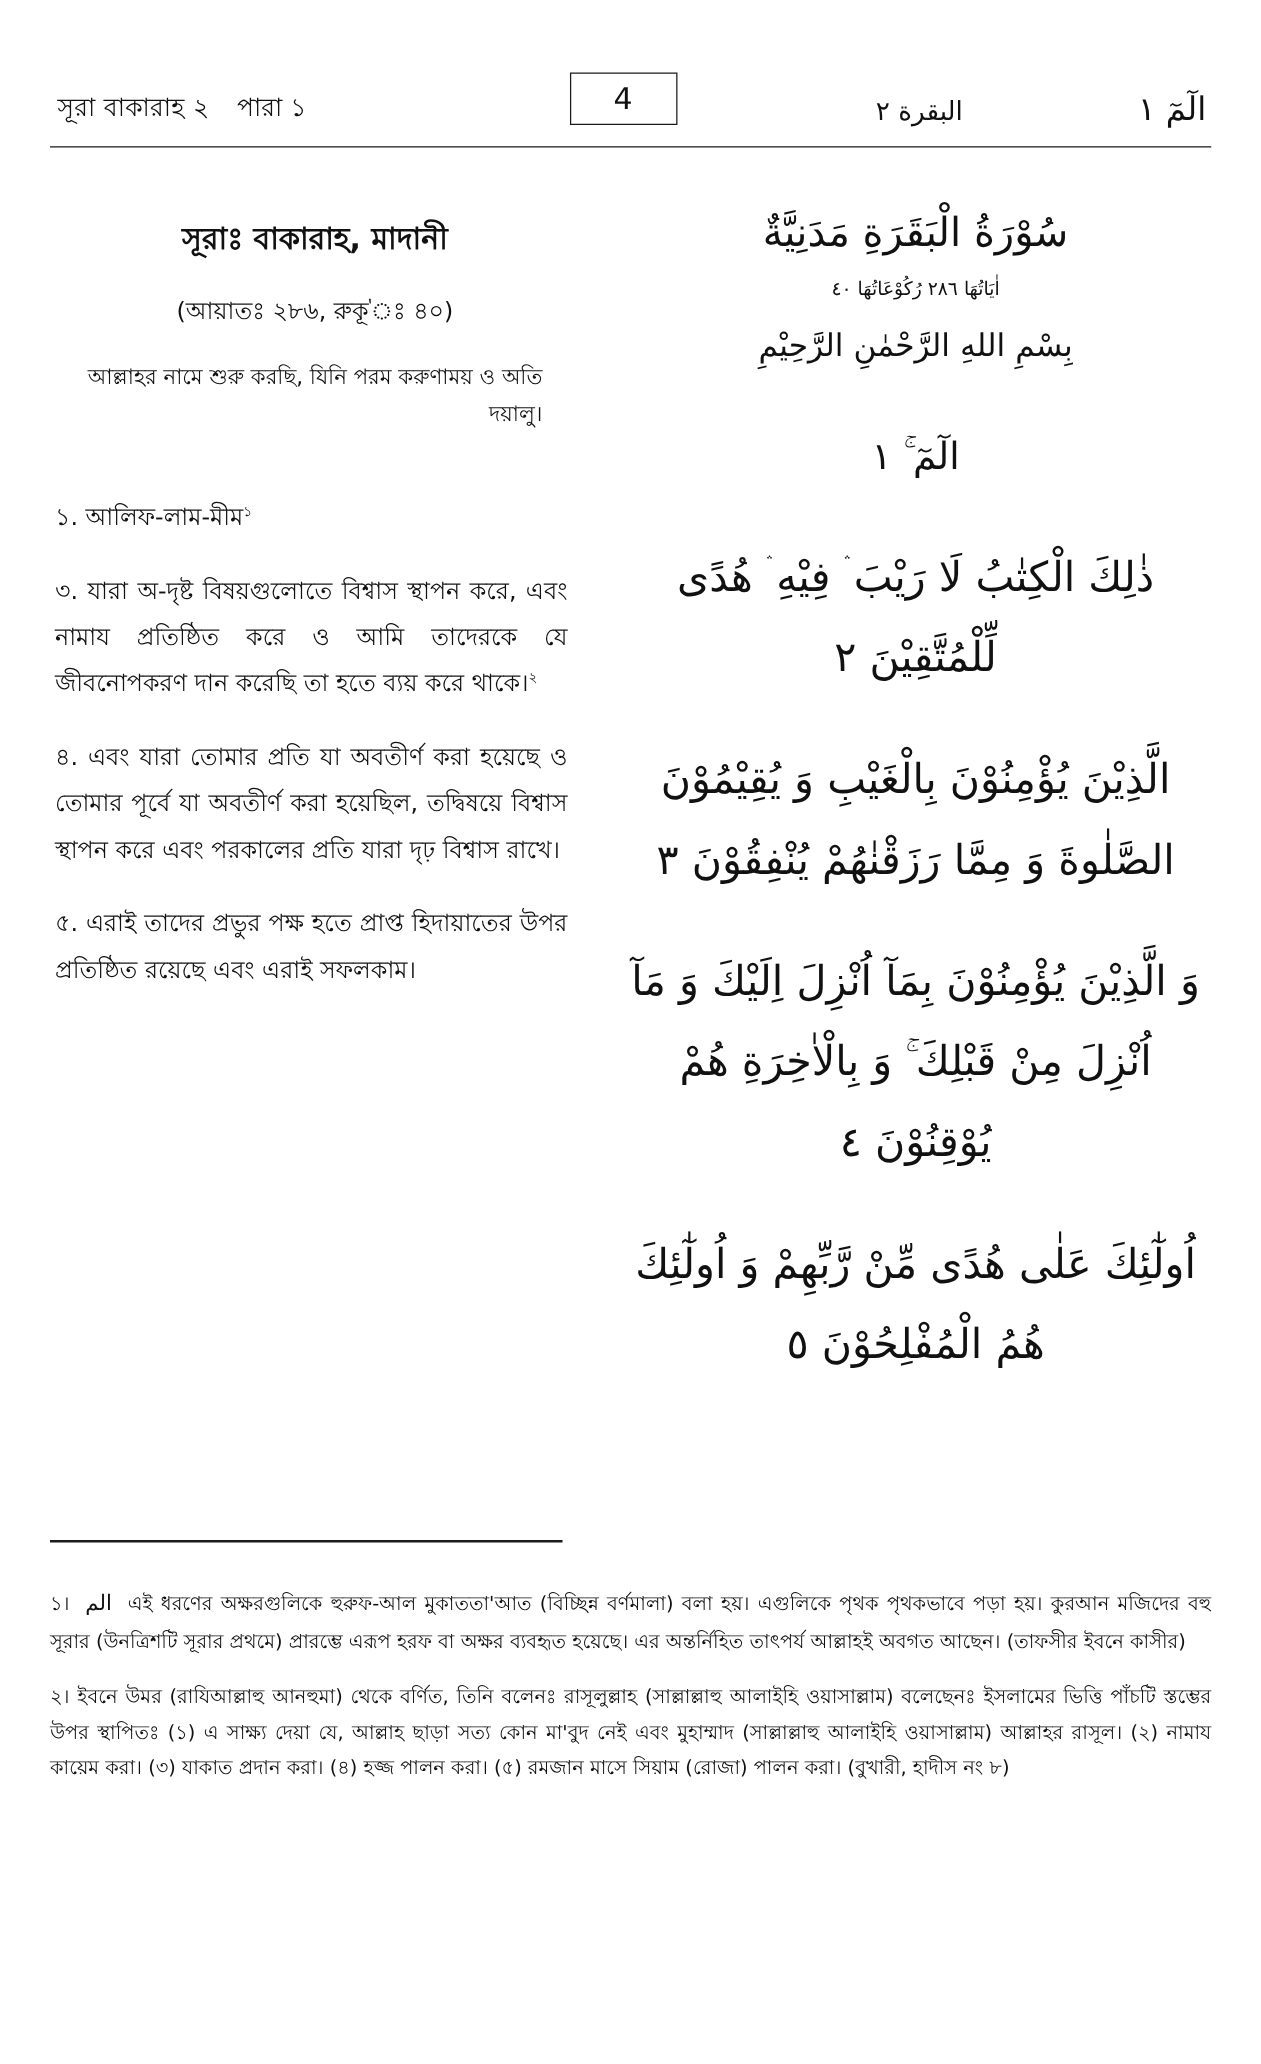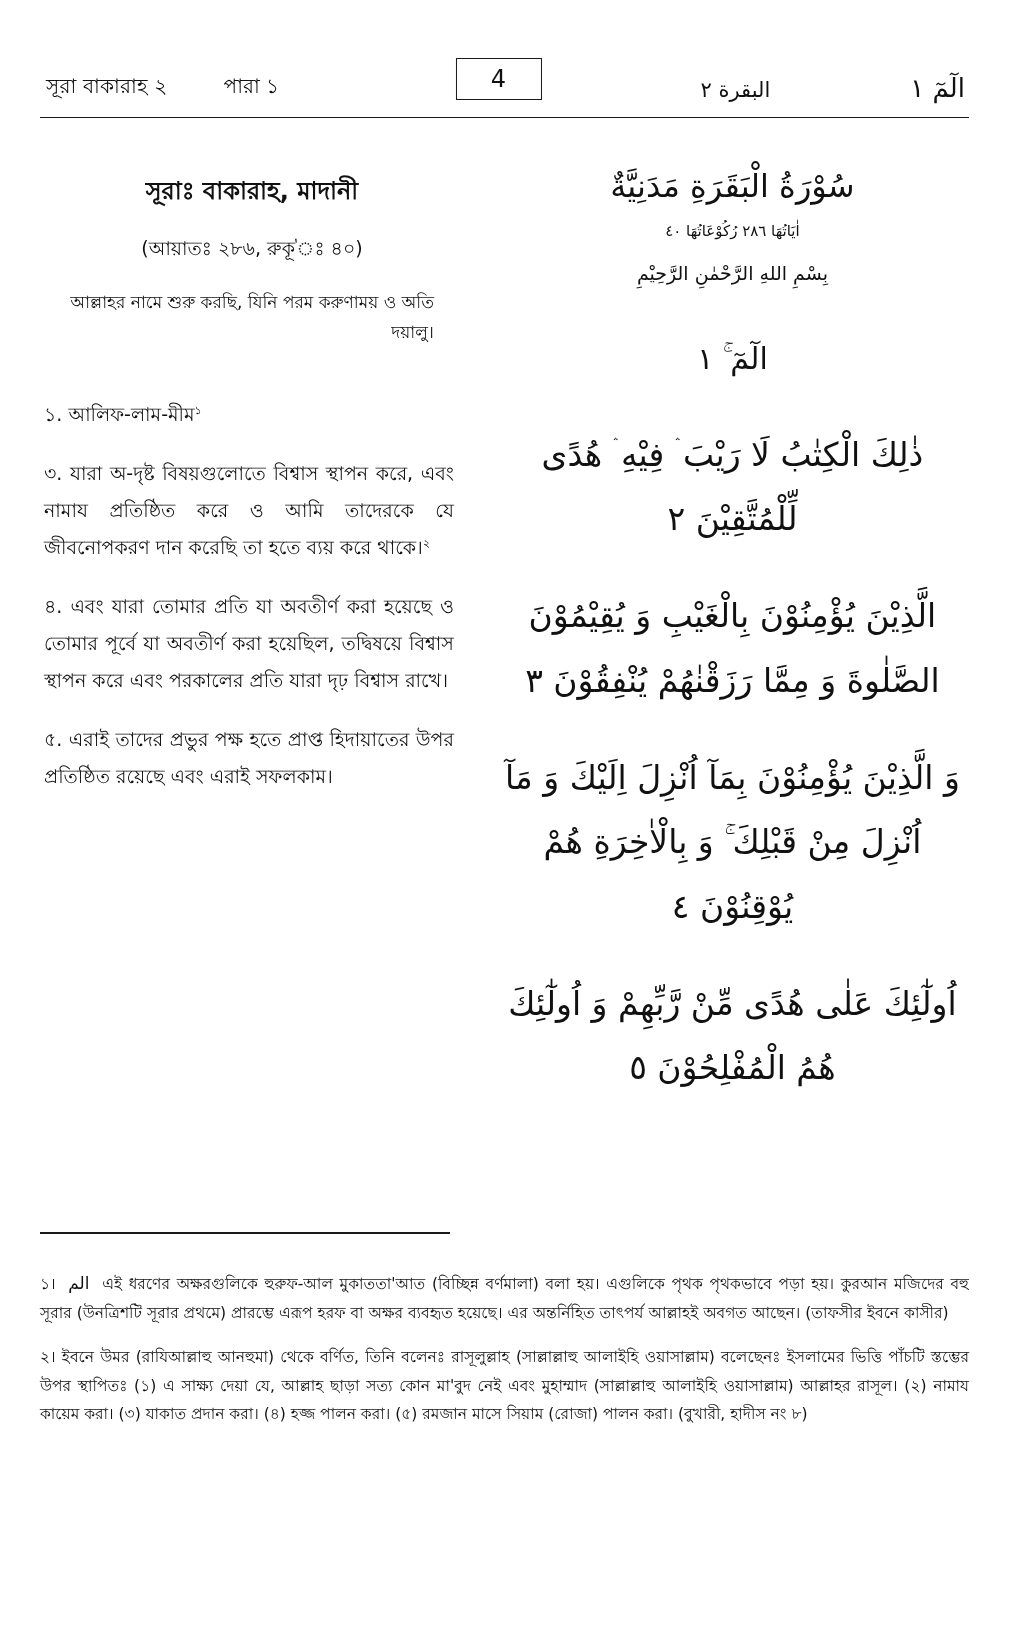--- a/index.html
+++ b/index.html
@@ -30,21 +30,21 @@
     position: relative;
     height: 56px;
     display: flex;
     align-items: center;
     border-bottom: 1.5px solid #1a1a1a;
     padding-bottom: 4px;
   }
   .hdr-left {
     display: flex;
     align-items: baseline;
-    gap: 56px;
+    gap: 22px;
     flex: 0 0 auto;
     padding-left: 6px;
   }
   .hdr-sura {
     font-family: "DejaVu Sans", sans-serif;
     font-size: 20px;
     letter-spacing: 0.2px;
   }
   .hdr-para {
     font-family: "DejaVu Sans", sans-serif;
@@ -152,21 +152,21 @@
   }
   .ar-subtitle {
     font-family: "DejaVu Sans", sans-serif;
     font-size: 15px;
     text-align: center;
     margin-top: 12px;
     letter-spacing: 1px;
   }
   .ar-bismillah {
     font-family: "DejaVu Sans", sans-serif;
-    font-size: 19px;
+    font-size: 25px;
     text-align: center;
     margin-top: 22px;
   }
   .ar-verses { margin-top: 46px; }
   .ar-verse {
     font-family: "DejaVu Sans", sans-serif;
     font-size: 33px;
     line-height: 1.95;
     text-align: center;
     margin-bottom: 30px;

